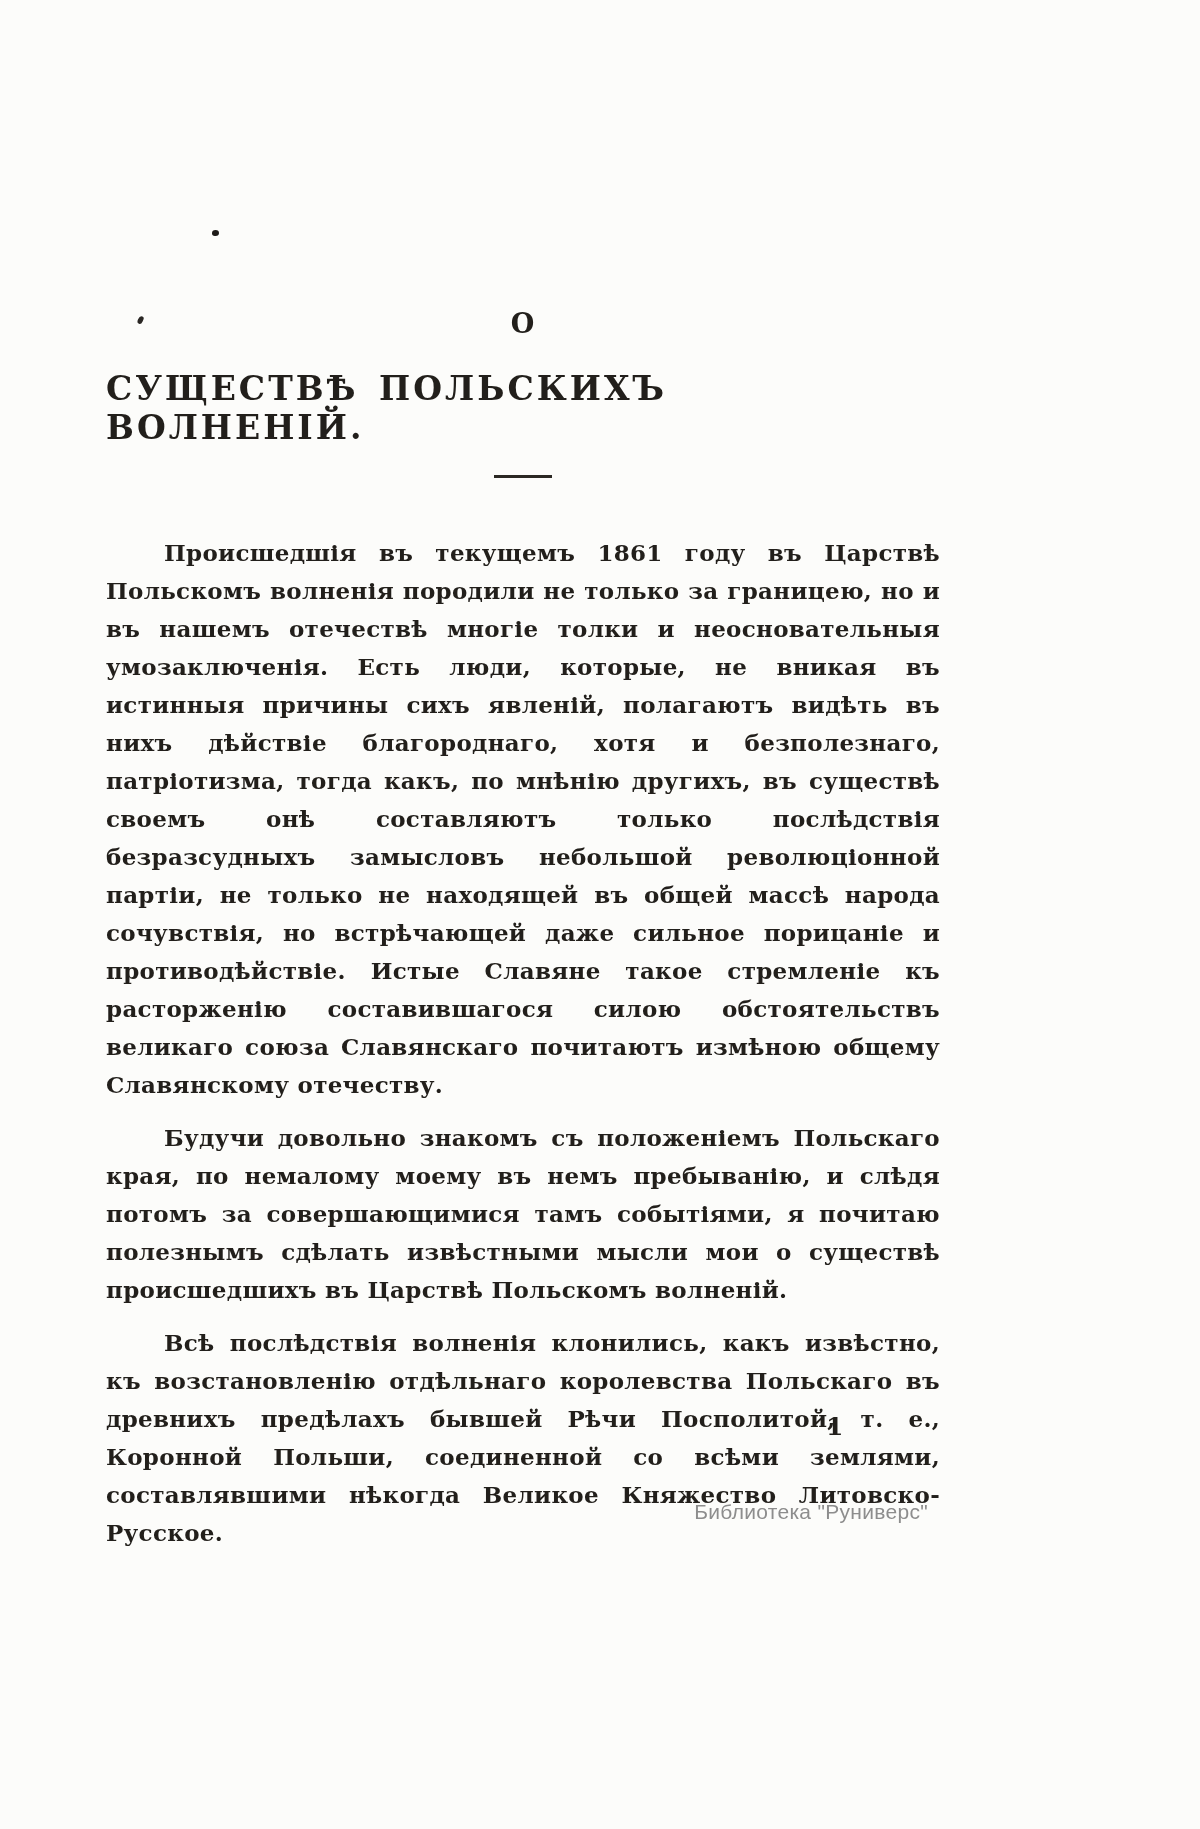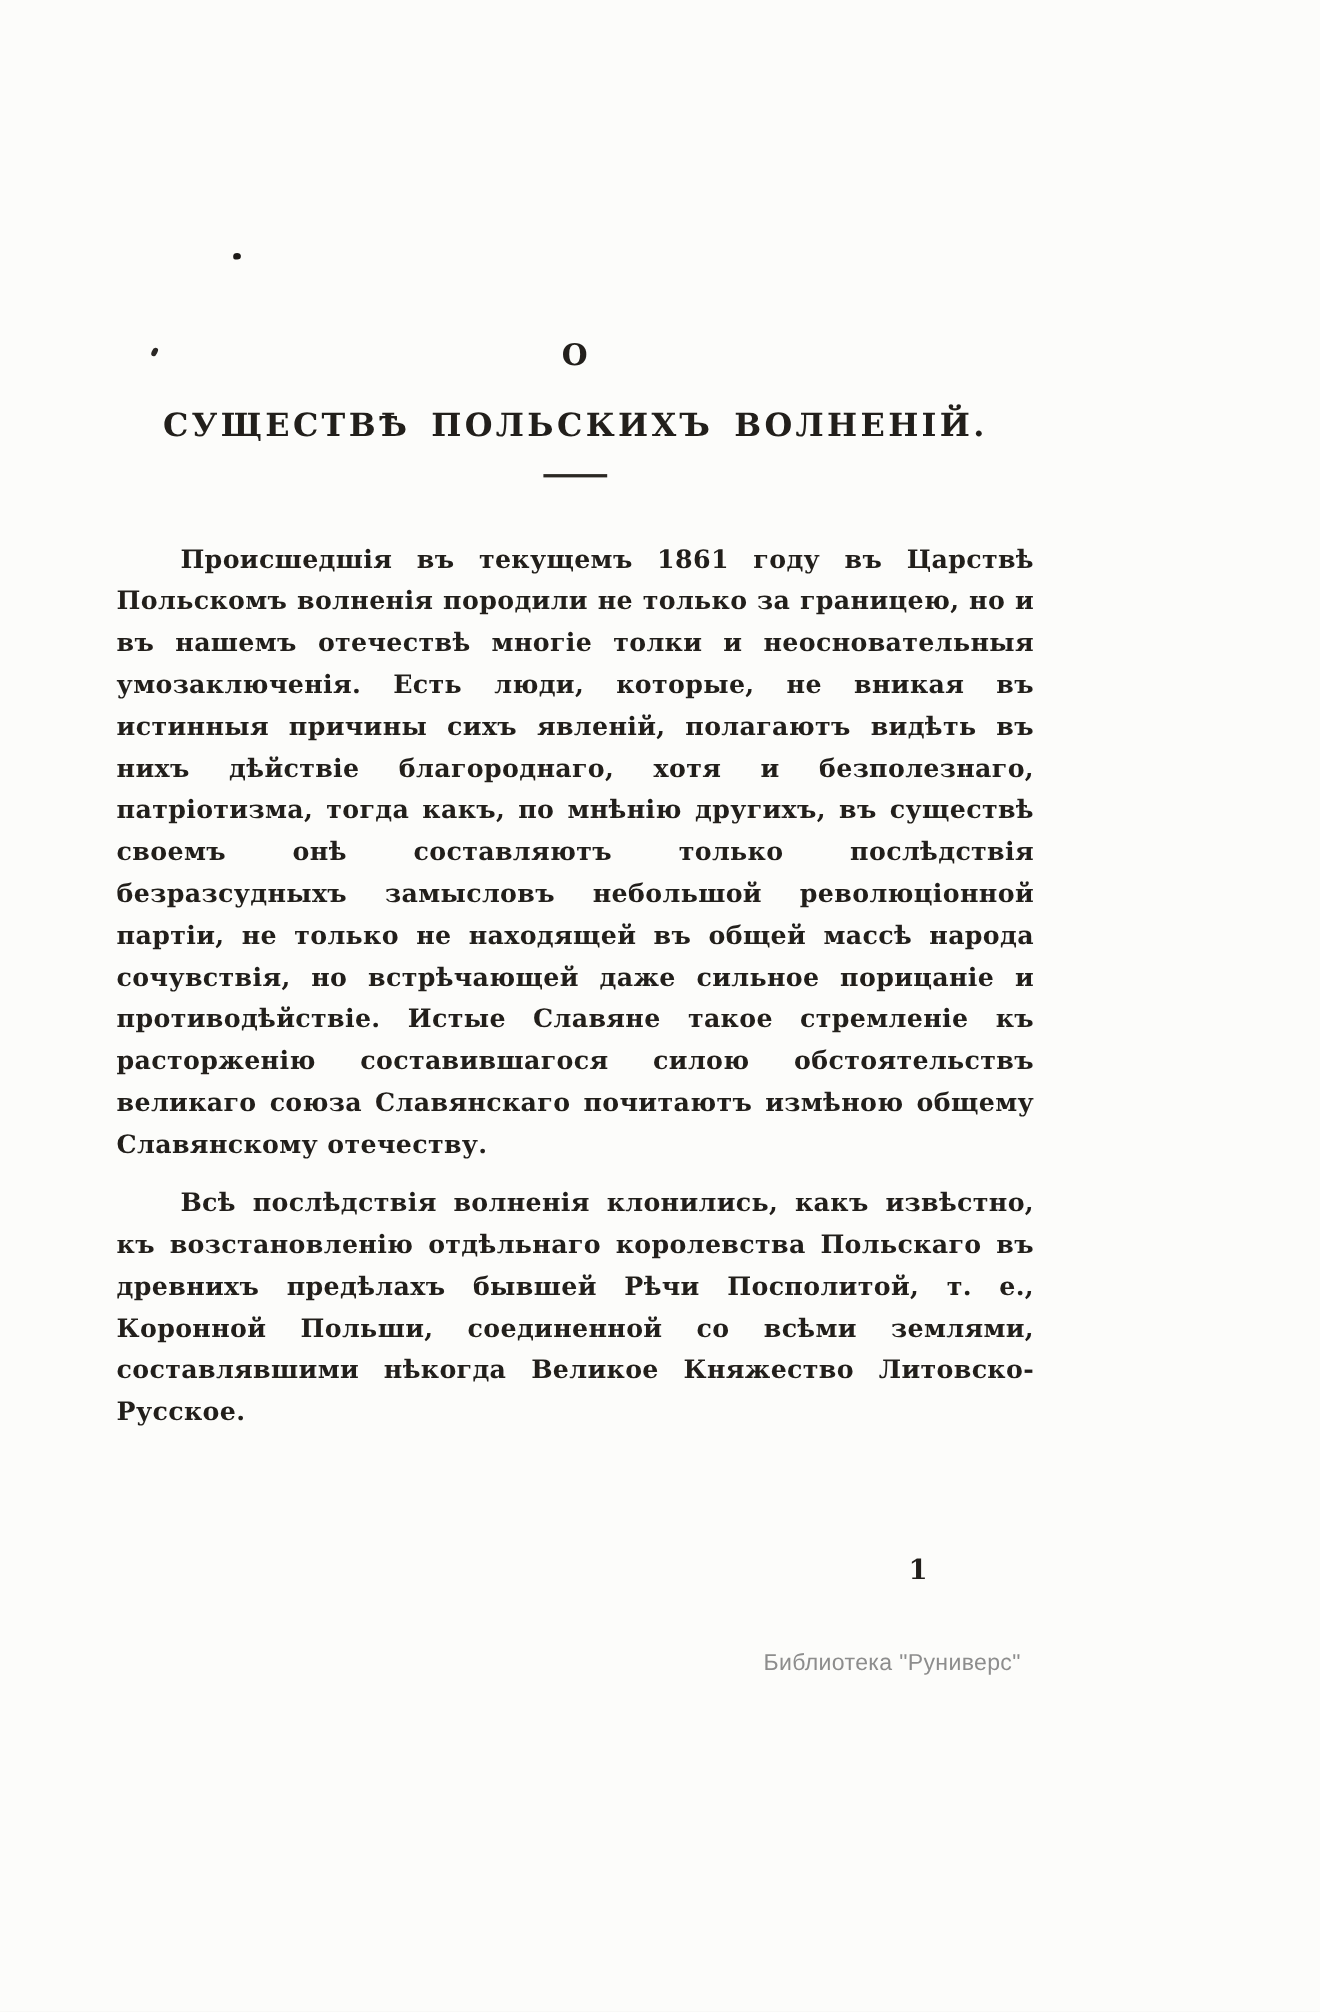--- a/index.html
+++ b/index.html
@@ -25,22 +25,21 @@
     width: 834px;
   }
   .section-heading {
     text-align: center;
     font-size: 27px;
     font-weight: bold;
     margin: 0 0 30px 0;
     letter-spacing: 1px;
   }
   .main-title {
-    text-align: center;
-    font-size: 29px;
+    font-size: 33px;
     font-weight: bold;
     letter-spacing: 3px;
     margin: 0 0 28px 0;
     word-spacing: 6px;
   }
   .title-rule {
     width: 58px;
     height: 3px;
     background: #2b2823;
     border: none;
@@ -103,20 +102,21 @@
 
   <div class="content">
     <div class="section-heading">О</div>
 
     <h1 class="main-title">СУЩЕСТВѢ ПОЛЬСКИХЪ ВОЛНЕНІЙ.</h1>
 
     <hr class="title-rule">
 
     <div class="body-text">
       <p>Происшедшія въ текущемъ 1861 году въ Царствѣ Польскомъ волненія породили не только за границею, но и въ нашемъ отечествѣ многіе толки и неосновательныя умозаключенія. Есть люди, которые, не вникая въ истинныя причины сихъ явленій, полагаютъ видѣть въ нихъ дѣйствіе благороднаго, хотя и безполезнаго, патріотизма, тогда какъ, по мнѣнію другихъ, въ существѣ своемъ онѣ составляютъ только послѣдствія безразсудныхъ замысловъ небольшой революціонной партіи, не только не находящей въ общей массѣ народа сочувствія, но встрѣчающей даже сильное порицаніе и противодѣйствіе. Истые Славяне такое стремленіе къ расторженію составившагося силою обстоятельствъ великаго союза Славянскаго почитаютъ измѣною общему Славянскому отечеству.</p>
+      <p>Будучи довольно знакомъ съ положеніемъ Польскаго края, по немалому моему въ немъ пребыванію, и слѣдя потомъ за совершающимися тамъ событіями, я почитаю полезнымъ сдѣлать извѣстными мысли мои о существѣ происшедшихъ въ Царствѣ Польскомъ волненій.</p>
       <p>Всѣ послѣдствія волненія клонились, какъ извѣстно, къ возстановленію отдѣльнаго королевства Польскаго въ древнихъ предѣлахъ бывшей Рѣчи Посполитой, т. е., Коронной Польши, соединенной со всѣми землями, составлявшими нѣкогда Великое Княжество Литовско-Русское.</p>
     </div>
   </div>
 
   <div class="page-number">1</div>
 
   <div class="watermark">Библиотека "Руниверс"</div>
 
 </div>
 

